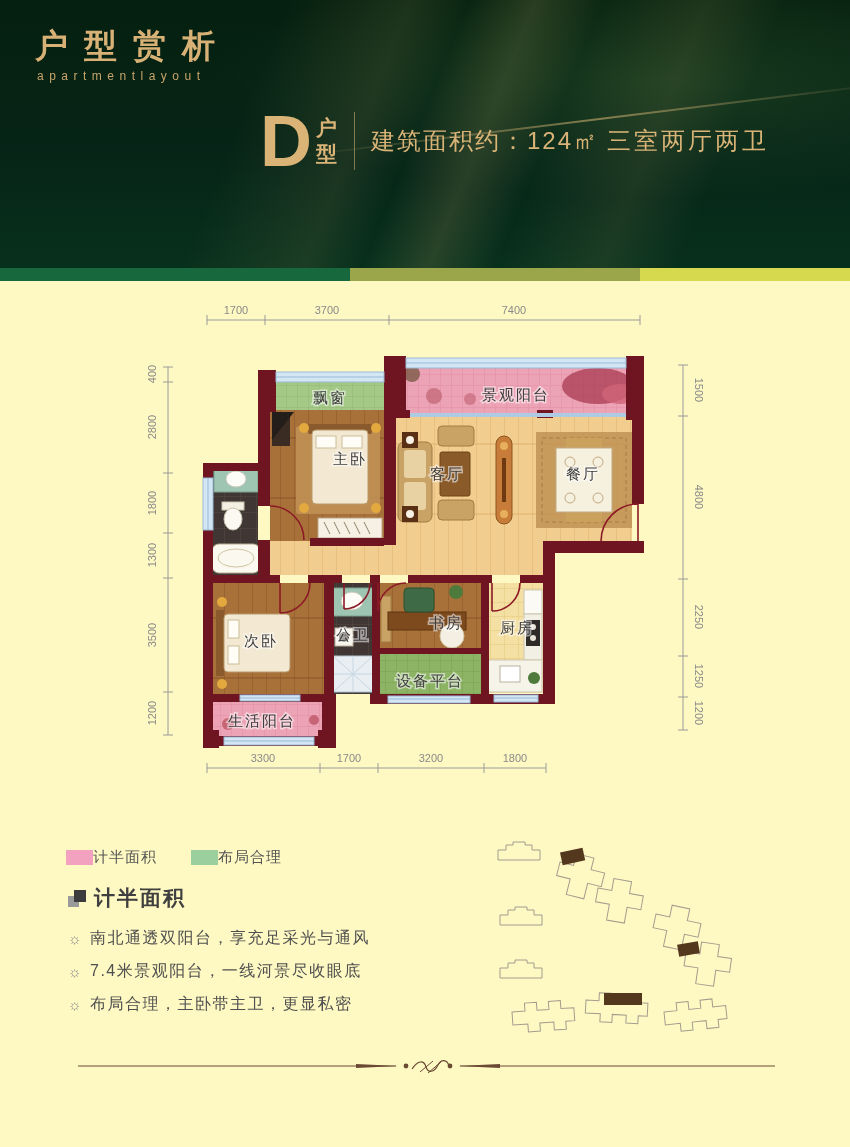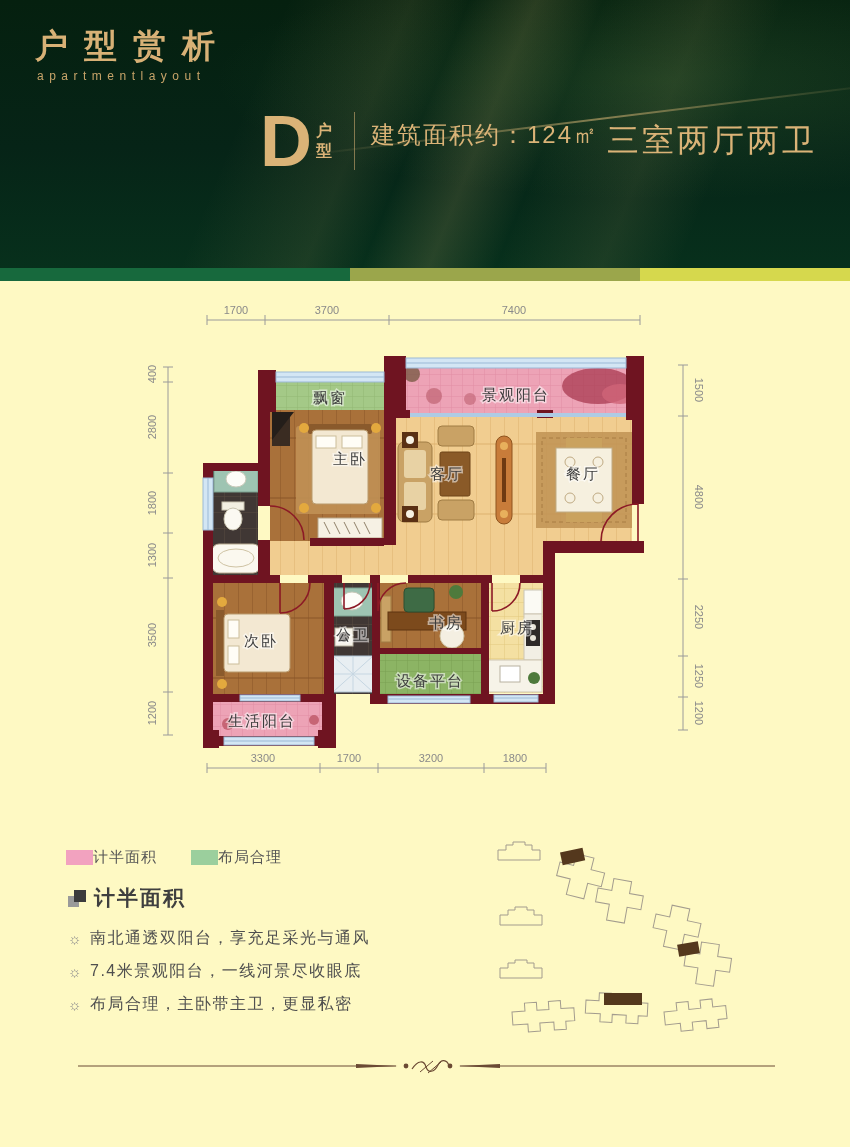--- a/index.html
+++ b/index.html
@@ -13,25 +13,25 @@
                       rgba(214,180,112,.16) 56%, transparent 63%, rgba(214,180,112,.10) 74%, transparent 82%),
       linear-gradient(180deg,#05200f 0%,#062417 55%,#07301c 100%);}
   .goldline{position:absolute;left:300px;top:118px;width:600px;height:2px;
     background:linear-gradient(90deg,transparent,rgba(222,186,120,.55),transparent);
     transform:rotate(-7deg);}
   .title{position:absolute;left:35px;top:24px;color:#d8b176;
     font-family:"DejaVu Serif",serif;font-size:33px;font-weight:bold;letter-spacing:16px;}
   .subtitle{position:absolute;left:37px;top:69px;color:#c7a469;font-size:12px;letter-spacing:5.5px;}
   .unit{position:absolute;left:260px;top:108px;display:flex;align-items:center;color:#dab377;}
   .unit-letter{font-size:72px;font-weight:bold;line-height:66px;letter-spacing:0;}
-  .unit-suffix{width:24px;font-size:16px;font-weight:bold;line-height:1.25;word-break:break-all;margin-left:4px;}
+  .unit-suffix{width:24px;font-size:21px;font-weight:bold;line-height:1.25;word-break:break-all;margin-left:4px;}
   .unit-divider{width:1px;height:58px;background:rgba(218,179,119,.55);margin:0 16px 0 14px;}
   .unit-lines{display:flex;flex-direction:row;gap:8px;}
   .unit-area{font-size:24px;letter-spacing:2px;}
-  .unit-rooms{font-size:32px;letter-spacing:3px;}
+  .unit-rooms{font-size:24px;letter-spacing:3px;}
   
   .band{position:absolute;left:0;top:268px;height:13px;display:flex;width:850px;}
   .band .b1{width:350px;background:#17693d;}
   .band .b2{width:290px;background:#9ba64b;}
   .band .b3{width:210px;background:#d6d84d;}
   
   svg.plan{position:absolute;left:0;top:0;width:850px;height:1147px;}
   svg text{font-family:"Liberation Sans",sans-serif;}
   .dimtxt{font-size:11px;fill:#8a8a8a;}
   .roomlbl{font-size:15px;fill:#3c3c3c;paint-order:stroke;stroke:#ffffff;stroke-width:3px;

